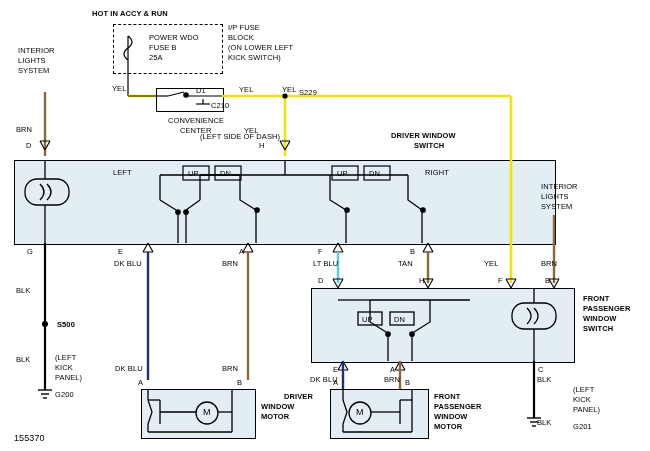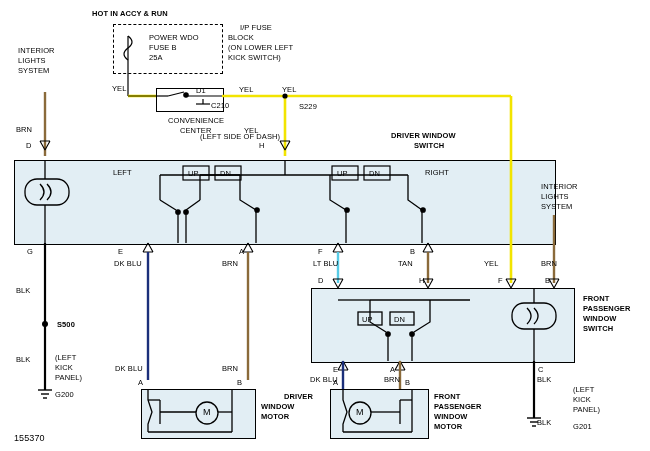--- a/index.html
+++ b/index.html
@@ -215,30 +215,30 @@
       <path d="M400 400 L412 400"></path>
     </g>
   </svg>
 
   <div class="lbl b" style="left:92px;top:9px;">HOT IN ACCY &amp; RUN</div>
 
   <div class="lbl" style="left:149px;top:33px;">POWER WDO</div>
   <div class="lbl" style="left:149px;top:43px;">FUSE B</div>
   <div class="lbl" style="left:149px;top:53px;">25A</div>
 
-  <div class="lbl" style="left:240px;top:23px;">I/P FUSE</div>
+  <div class="lbl" style="left:228px;top:23px;">I/P FUSE</div>
   <div class="lbl" style="left:228px;top:33px;">BLOCK</div>
   <div class="lbl" style="left:228px;top:43px;">(ON LOWER LEFT</div>
   <div class="lbl" style="left:228px;top:53px;">KICK SWITCH)</div>
 
   <div class="lbl" style="left:112px;top:84px;">YEL</div>
   <div class="lbl" style="left:196px;top:86px;">D1</div>
   <div class="lbl" style="left:211px;top:101px;">C210</div>
   <div class="lbl" style="left:239px;top:85px;">YEL</div>
-  <div class="lbl" style="left:283px;top:102px;padding-left:16px;">S229</div>
+  <div class="lbl" style="left:283px;top:88px;padding-left:16px;">S229</div>
   <div class="lbl" style="left:282px;top:85px;">YEL</div>
 
   <div class="lbl" style="left:168px;top:116px;">CONVENIENCE</div>
   <div class="lbl" style="left:180px;top:126px;">CENTER</div>
   <div class="lbl" style="left:156px;top:132px;padding-left:44px;">(LEFT SIDE OF DASH)</div>
 
   <div class="lbl" style="left:244px;top:126px;">YEL</div>
   <div class="lbl" style="left:259px;top:141px;">H</div>
 
   <div class="lbl" style="left:18px;top:46px;">INTERIOR</div>

